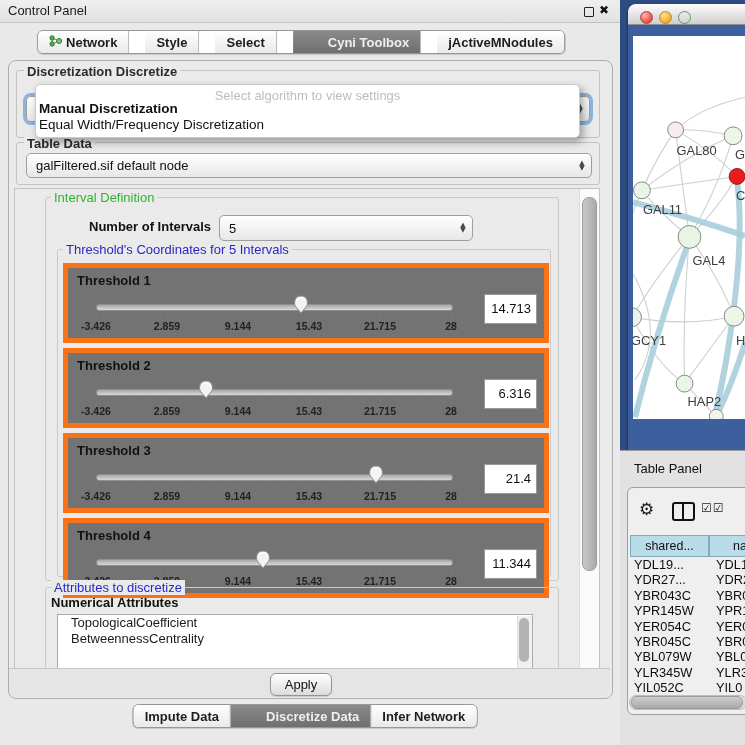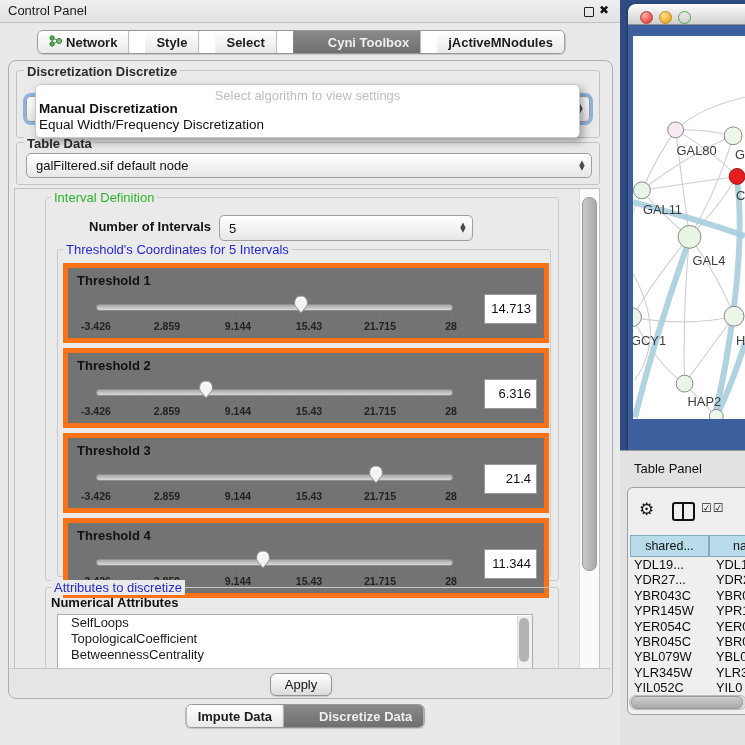--- a/index.html
+++ b/index.html
@@ -322,40 +322,42 @@
               <path d="M3.6 6.4 Q4.4 2.9 8 2.9 Q11.6 2.9 12.4 6.4" fill="none" stroke="#ffffff" stroke-width="1.3" opacity="0.9"></path>
             </svg></div>
           <div class="thr-value">11.344</div>
         </div>
       </div>
 
     <div class="groupbox" style="left:30px;top:398px;width:512px;height:120px;border-color:#c9c9c9;"></div>
     <div class="gtitle blue" style="left:36px;top:391px;">Attributes to discretize</div>
     <div class="abs" style="left:36px;top:406px;font-size:13px;font-weight:bold;color:#111;">Numerical Attributes</div>
     <div class="abs" id="attr-list">
-      <div class="attr-item">SelfLoops</div>
         <div class="attr-item">TopologicalCoefficient</div>
         <div class="attr-item">BetweennessCentrality</div>
         <div class="abs" id="attr-scroll-channel"></div>
       <div class="abs" id="attr-scroll-thumb"></div>
     </div>
 
     <div class="abs" id="vscroll-channel"></div>
     <div class="abs" id="vscroll-thumb"></div>
   </div>
 
   <div class="abs" id="apply-bar"></div>
   <div class="abs" id="apply-button">Apply</div>
 
   <div class="abs seg" id="bottom-tabs">
       <div class="tab">
         <span>Impute Data</span>
       </div>
       <div class="tab sel">
         <span>Discretize Data</span>
+      </div>
+      <div class="tab">
+        <span>Infer Network</span>
       </div>
     </div>
 
   <div class="abs" id="right-bg"></div>
   <div class="abs" id="net-window"></div>
   <div class="abs" id="net-titlebar">
     <span class="light" style="left:12px;background:radial-gradient(circle at 35% 30%,#ffb3ad,#f05a50 60%,#c53a32);border:1px solid #b0443e;box-sizing:border-box;"></span>
     <span class="light" style="left:31px;background:radial-gradient(circle at 35% 30%,#ffe09a,#f8b42c 60%,#c78d22);border:1px solid #bb8c2c;box-sizing:border-box;"></span>
     <span class="light" style="left:50px;background:radial-gradient(circle at 35% 30%,#c8f2bb,#63c558 60%,#499e40;);border:1px solid #54a04a;box-sizing:border-box;"></span>
   </div>

